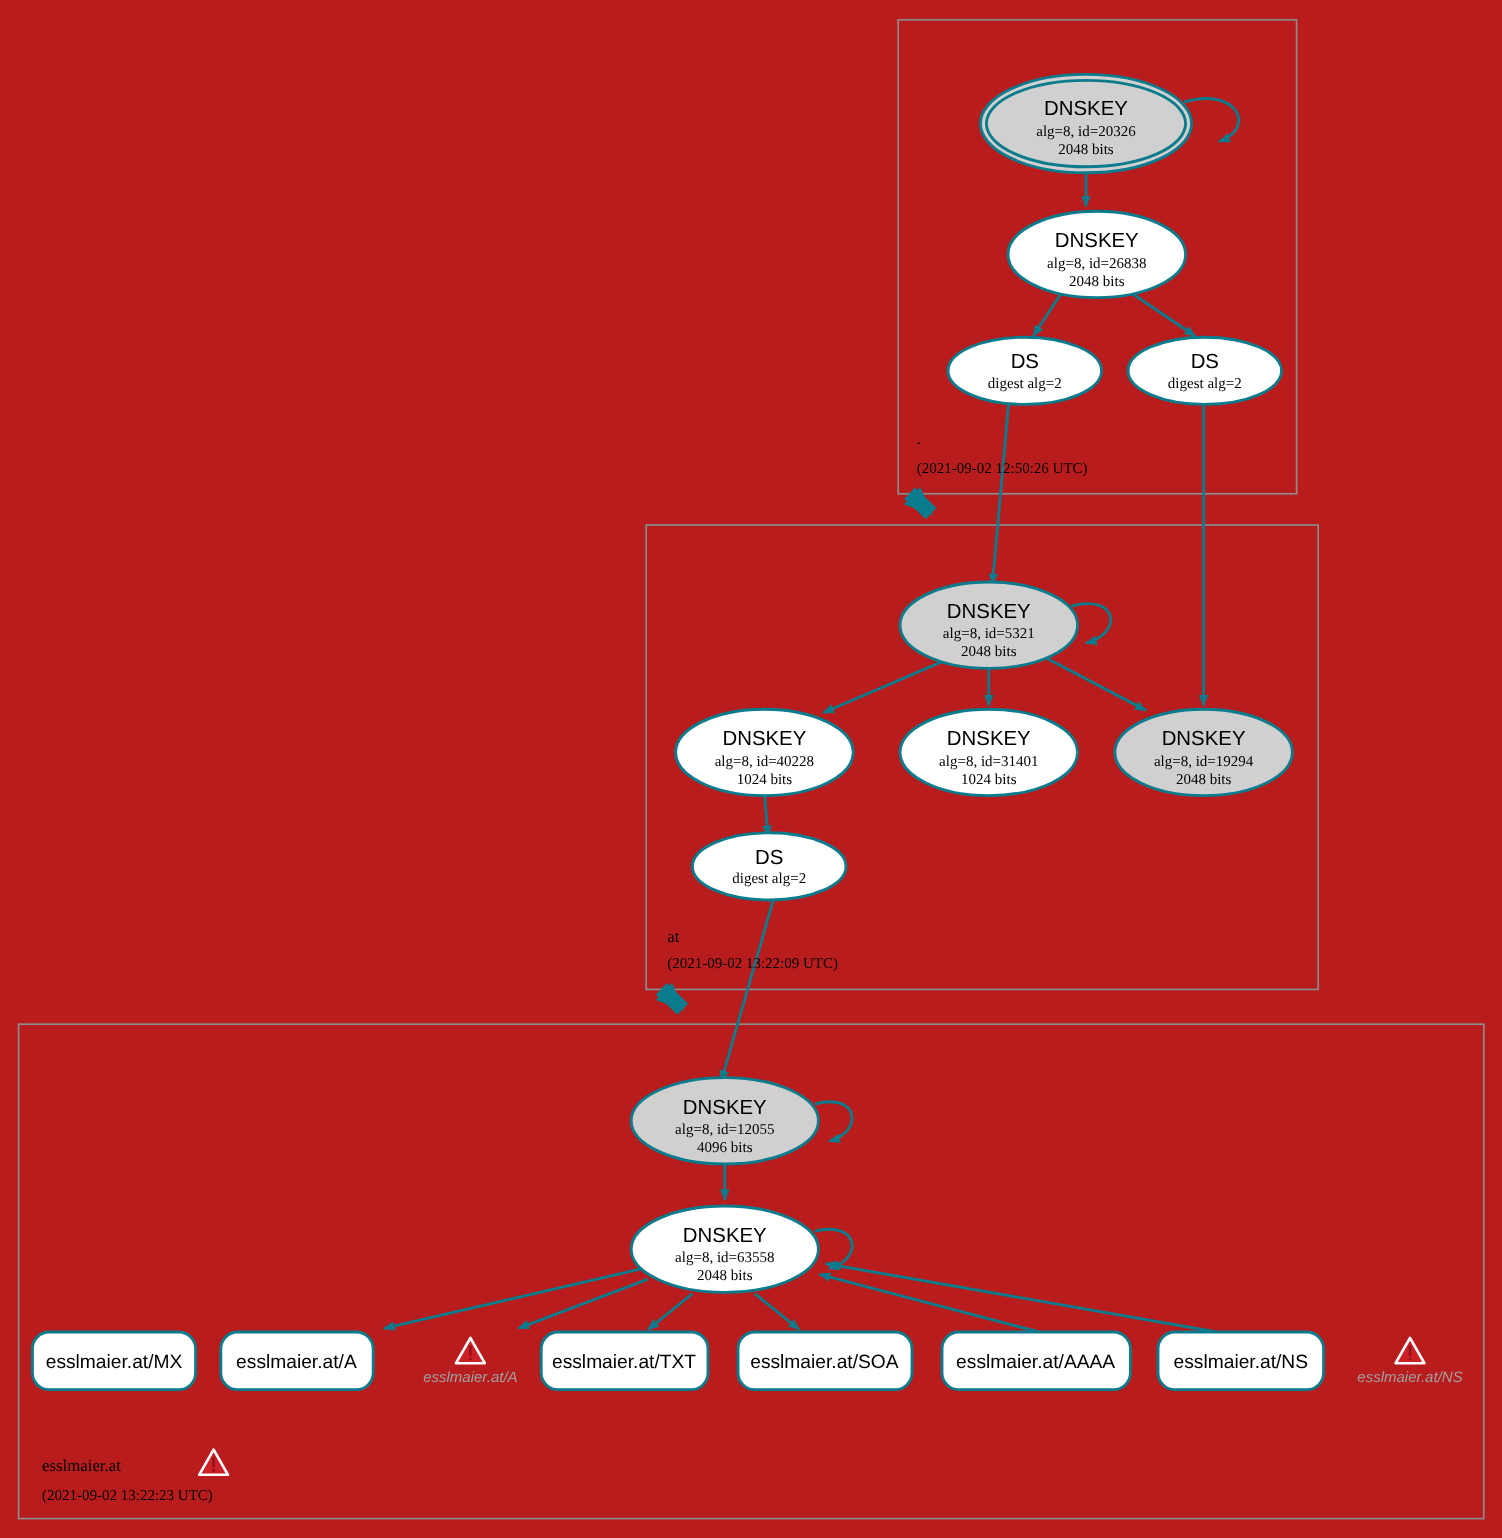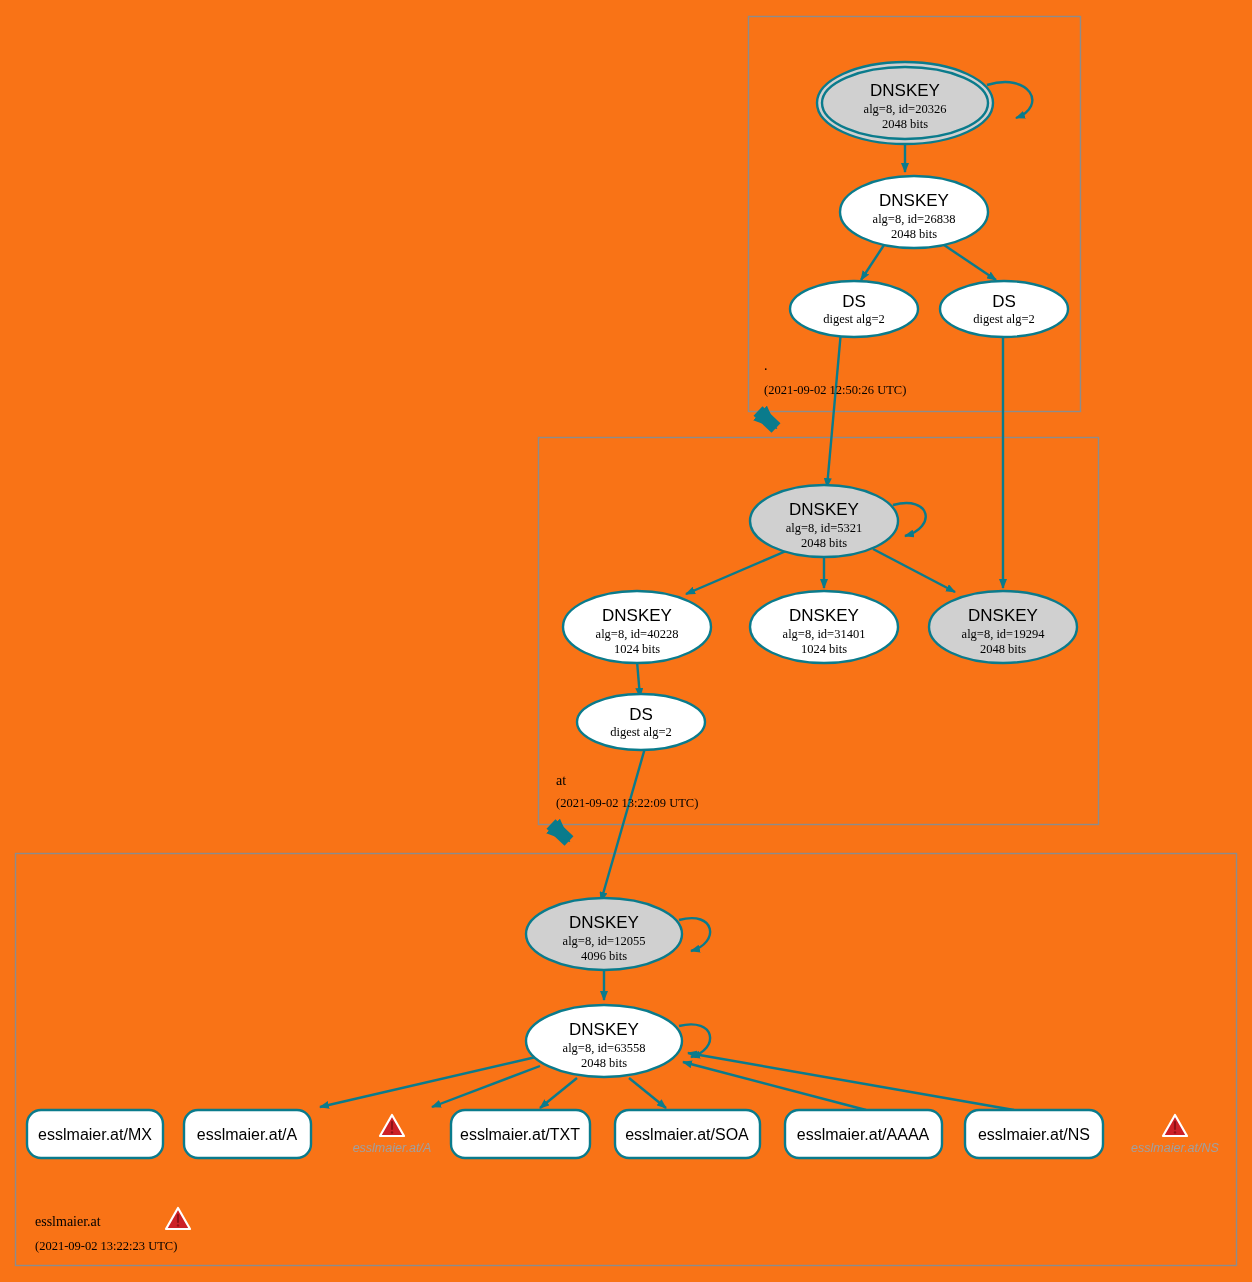--- a/index.html
+++ b/index.html
@@ -1,17 +1,17 @@
 <!DOCTYPE html>
 <html><head>
 <meta charset="utf-8">
 <style>
   html,body{margin:0;padding:0;background:#ffffff;}
   body{font-family:"Liberation Sans",sans-serif;}
-  #stage{position:relative;width:1252px;height:1282px;overflow:hidden;background:#f97316;}
+  #stage{position:relative;width:1252px;height:1282px;overflow:hidden;background:#b91c1c;}
   svg{display:block;}
   .node-title{font-family:"Liberation Sans",sans-serif;font-size:17px;fill:#000;text-anchor:middle;}
   .node-sub{font-family:"Liberation Serif",serif;font-size:12.5px;fill:#000;text-anchor:middle;}
   .rr-label{font-family:"Liberation Sans",sans-serif;font-size:16px;fill:#000;text-anchor:middle;}
   .zone-name{font-family:"Liberation Serif",serif;font-size:14px;fill:#000;text-anchor:start;}
   .zone-time{font-family:"Liberation Serif",serif;font-size:12.5px;fill:#000;text-anchor:start;}
   .err-label{font-family:"Liberation Sans",sans-serif;font-size:12.5px;fill:#a0a0a0;font-style:italic;text-anchor:middle;}
 </style>
 </head>
 <body>

